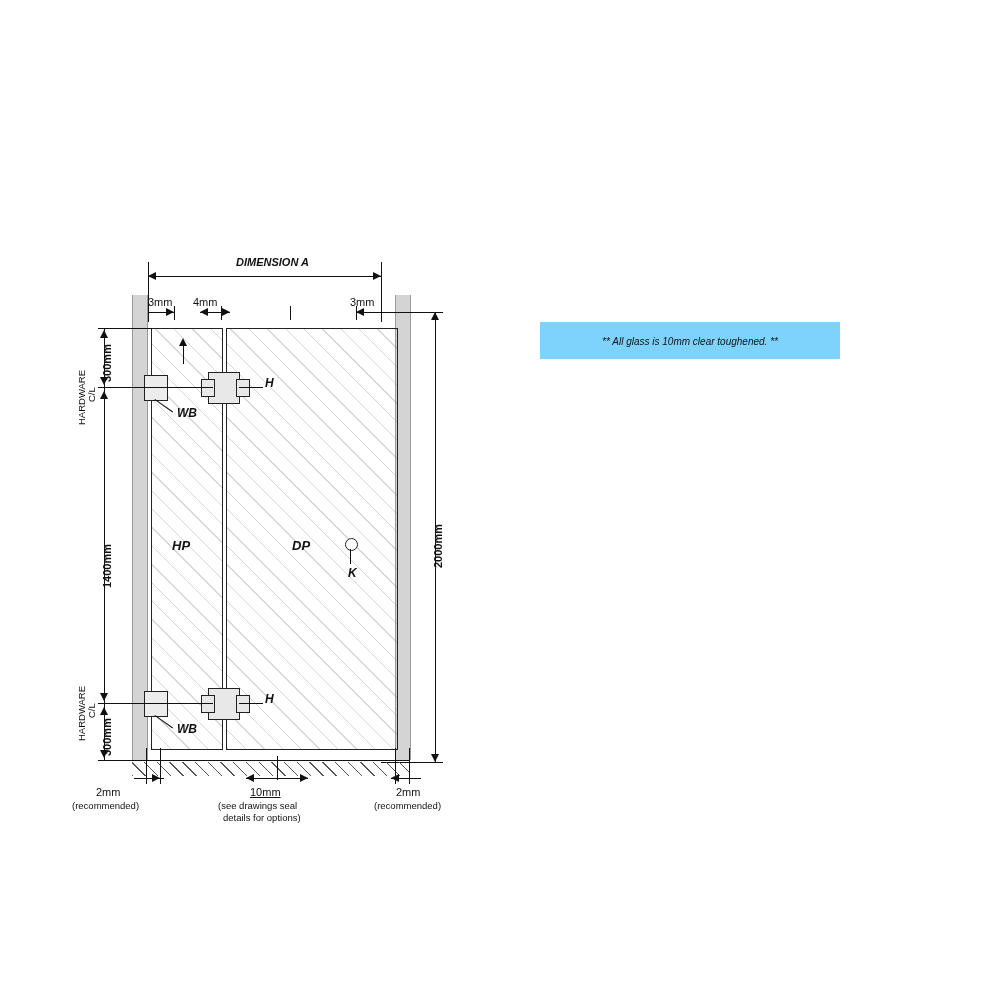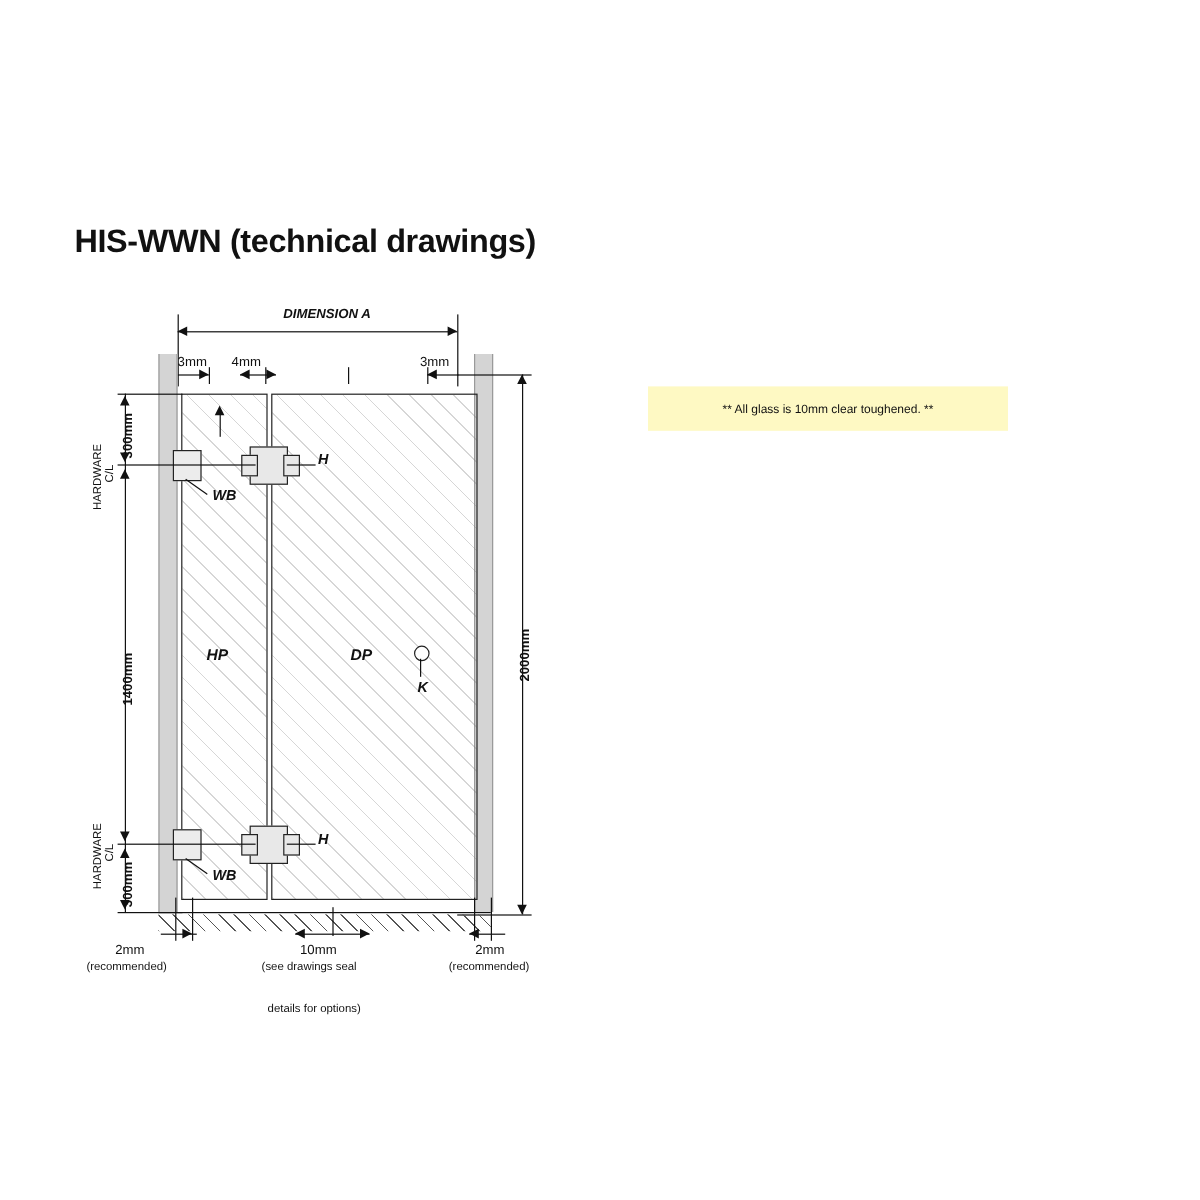--- a/index.html
+++ b/index.html
@@ -81,29 +81,28 @@
   .ar-left{border-top:4px solid transparent;border-bottom:4px solid transparent;border-right:8px solid #111;}
   .ar-right{border-top:4px solid transparent;border-bottom:4px solid transparent;border-left:8px solid #111;}
   .ar-up{border-left:4px solid transparent;border-right:4px solid transparent;border-bottom:8px solid #111;}
   .ar-down{border-left:4px solid transparent;border-right:4px solid transparent;border-top:8px solid #111;}
 
   .dim{position:absolute;font-size:11px;color:#111;white-space:nowrap;}
   .dim-i{font-style:italic;font-weight:bold;}
   .dim-v{position:absolute;font-size:11px;color:#111;white-space:nowrap;transform-origin:0 0;transform:rotate(-90deg);}
   .dim-v-b{font-weight:bold;}
   .small{font-size:9.5px;}
-  .lfoot{font-size:10px;text-align:center;padding:14px 6px 12px 6px;color:#111;background:#fef9c3;}
+  .lfoot{font-size:10px;font-style:italic;text-align:center;padding:14px 6px 12px 6px;color:#111;background:#7dd3fc;}
   .legend-wrap{position:absolute;left:540px;top:322px;width:300px;}
 </style>
 </head>
 <body>
 
 <div class="page">
 
-  <div class="title">HIS-WWN (technical drawings)</div>
 
   <div class="drawing">
 
     <div class="ln hln" style="left:88px;top:26px;width:233px;"></div>
     <div class="arrow ar-left" style="left:88px;top:22px;"></div>
     <div class="arrow ar-right" style="left:313px;top:22px;"></div>
     <div class="ln vln" style="left:88px;top:12px;height:60px;"></div>
     <div class="ln vln" style="left:321px;top:12px;height:60px;"></div>
     <div class="dim dim-i" style="left:176px;top:6px;">DIMENSION A</div>
 
@@ -195,23 +194,23 @@
     <div class="ln vln" style="left:100px;top:498px;height:36px;"></div>
     <div class="ln hln" style="left:74px;top:528px;width:30px;"></div>
     <div class="arrow ar-right" style="left:92px;top:524px;"></div>
     <div class="dim" style="left:36px;top:536px;">2mm</div>
     <div class="dim small" style="left:12px;top:550px;">(recommended)</div>
 
     <div class="ln hln" style="left:186px;top:528px;width:62px;"></div>
     <div class="arrow ar-left" style="left:186px;top:524px;"></div>
     <div class="arrow ar-right" style="left:240px;top:524px;"></div>
     <div class="ln vln" style="left:217px;top:506px;height:24px;"></div>
-    <div class="dim" style="left:190px;top:536px;">10mm</div>
+    <div class="dim" style="left:190px;top:536px;text-decoration:underline;">10mm</div>
     <div class="dim small" style="left:158px;top:550px;">(see drawings seal</div>
-    <div class="dim small" style="left:163px;top:562px;margin-top:23px;">details for options)</div>
+    <div class="dim small" style="left:163px;top:562px;">details for options)</div>
 
     <div class="ln vln" style="left:335px;top:498px;height:36px;"></div>
     <div class="ln vln" style="left:349px;top:498px;height:36px;"></div>
     <div class="ln hln" style="left:331px;top:528px;width:30px;"></div>
     <div class="arrow ar-left" style="left:331px;top:524px;"></div>
     <div class="dim" style="left:336px;top:536px;">2mm</div>
     <div class="dim small" style="left:314px;top:550px;">(recommended)</div>
   </div>
 
   <div class="legend-wrap">

